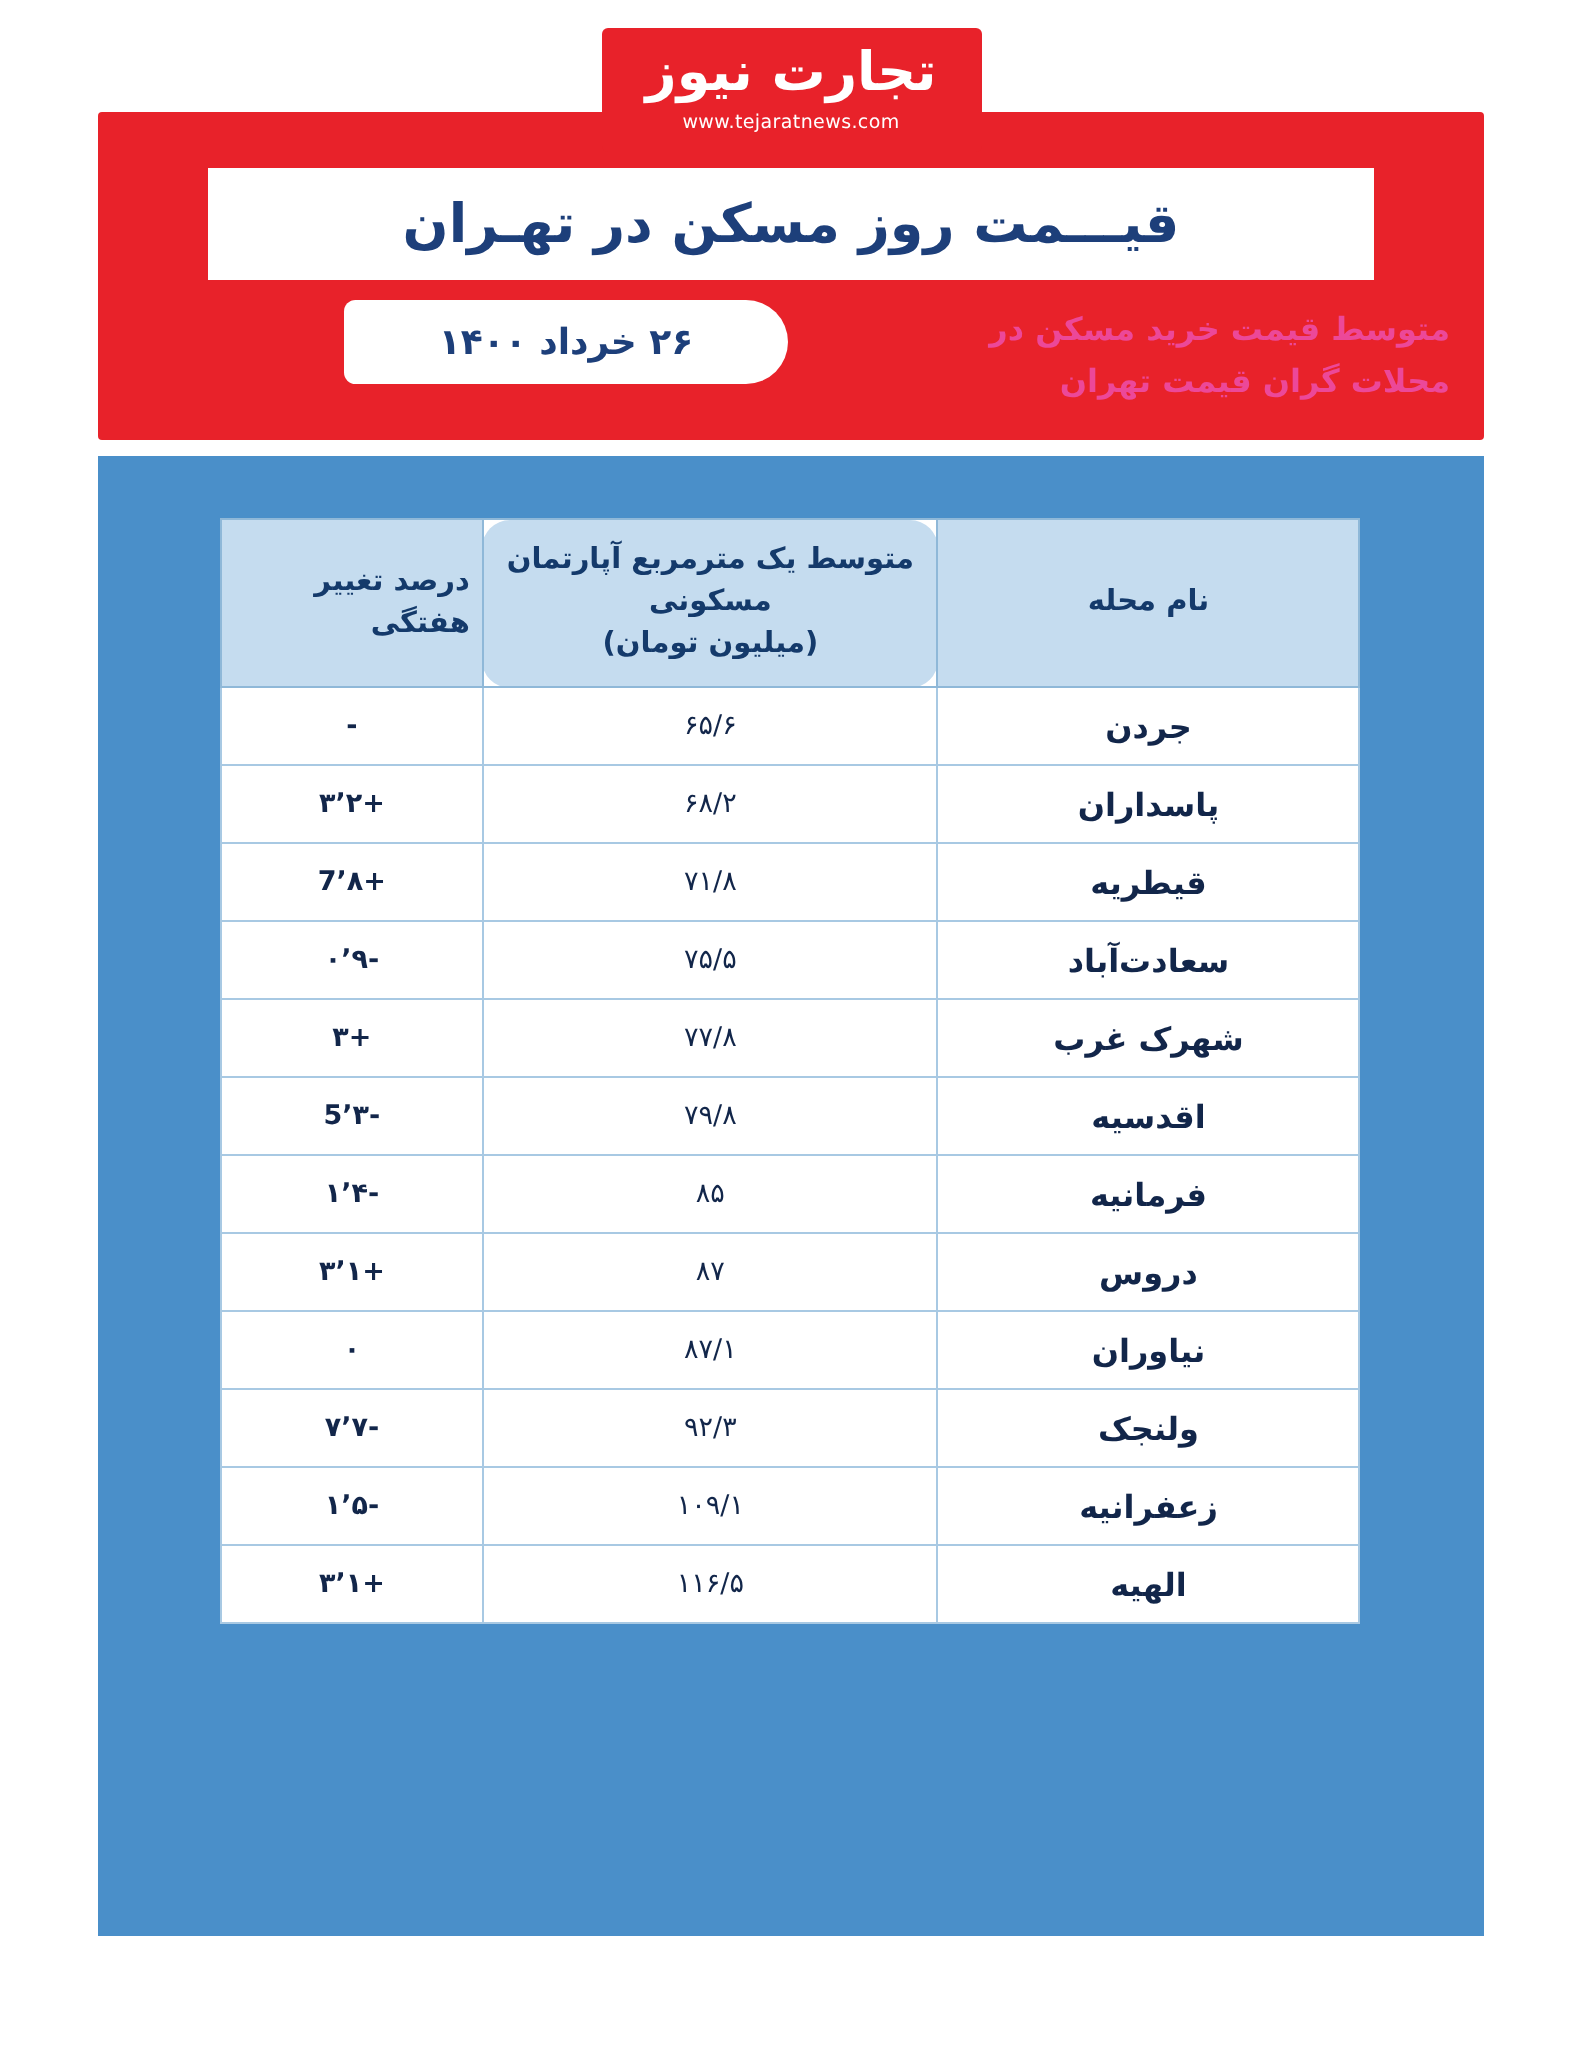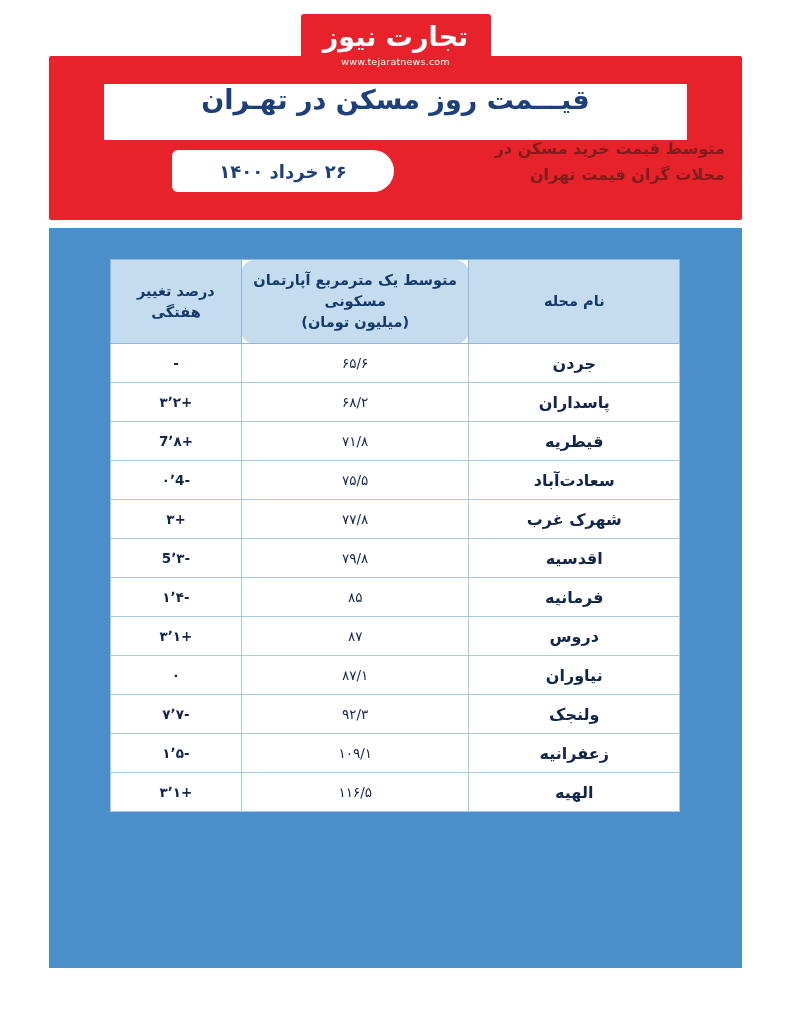--- a/index.html
+++ b/index.html
@@ -58,37 +58,37 @@
     border-radius: 2px;
   }
   .title-white {
     position: absolute;
     top: 84px;
     left: 104px;
     width: 583px;
     height: 56px;
     background: #ffffff;
     display: flex;
-    align-items: flex-start;
+    align-items: center;
     justify-content: center;
   }
   .title-white span {
     color: #1d3f7a;
     font-size: 27px;
     font-weight: bold;
     direction: rtl;
     letter-spacing: 1px;
   }
   .subtitle {
     position: absolute;
-    top: 136px;
+    top: 152px;
     right: 66px;
     width: 300px;
     text-align: right;
-    color: #7f1d1d;
+    color: #ec4899;
     font-size: 16px;
     font-weight: bold;
     line-height: 1.6;
     direction: rtl;
   }
   .date-badge {
     position: absolute;
     top: 150px;
     left: 172px;
     width: 222px;
@@ -165,21 +165,21 @@
     color: #143a6b;
     font-size: 14.5px;
     font-weight: bold;
     padding: 10px 6px;
     border: 1px solid #8fb8d8;
     line-height: 1.45;
     vertical-align: middle;
   }
   th.col-name  { width: 37%; }
   th.col-price { width: 40%; border-radius: 14px; }
-  th.col-chg   { width: 23%; }
+  th.col-chg   { width: 23%; text-align: right; }
 
   table.price-table tbody td {
     border: 1px solid #a8c9e3;
     font-size: 13.5px;
     color: #12264a;
     text-align: center;
     padding: 8px 4px;
     height: 22px;
     background: #ffffff;
   }
@@ -244,21 +244,21 @@
         <td class="chg">+۳٬۲</td>
       </tr>
       <tr>
         <td class="name">قیطریه</td>
         <td class="price">۷۱/۸</td>
         <td class="chg">+7٬۸</td>
       </tr>
       <tr>
         <td class="name">سعادت‌آباد</td>
         <td class="price">۷۵/۵</td>
-        <td class="chg">-۰٬4</td>
+        <td class="chg">-۰٬۹</td>
       </tr>
       <tr>
         <td class="name">شهرک غرب</td>
         <td class="price">۷۷/۸</td>
         <td class="chg">+۳</td>
       </tr>
       <tr>
         <td class="name">اقدسیه</td>
         <td class="price">۷۹/۸</td>
         <td class="chg">-5٬۳</td>

